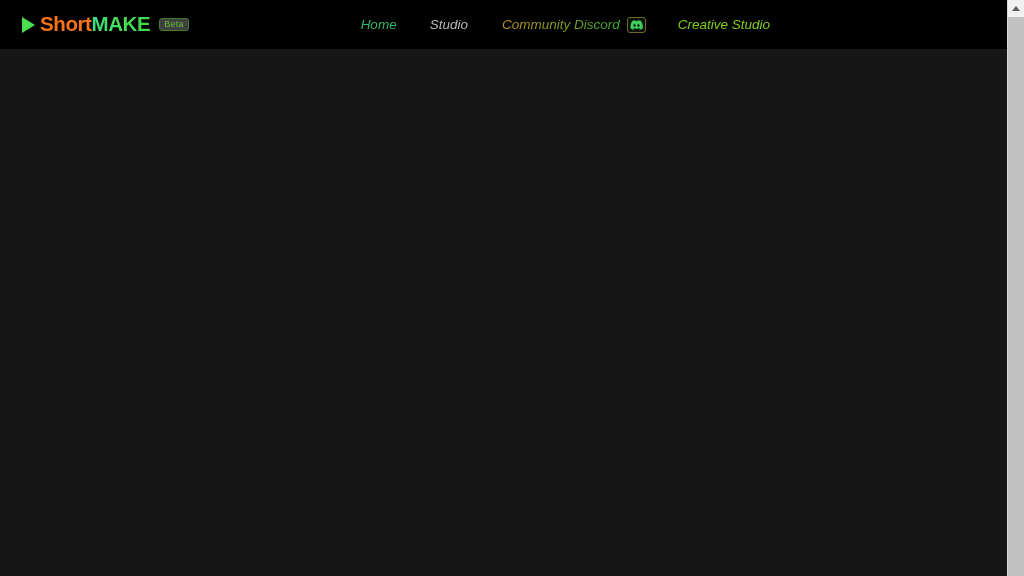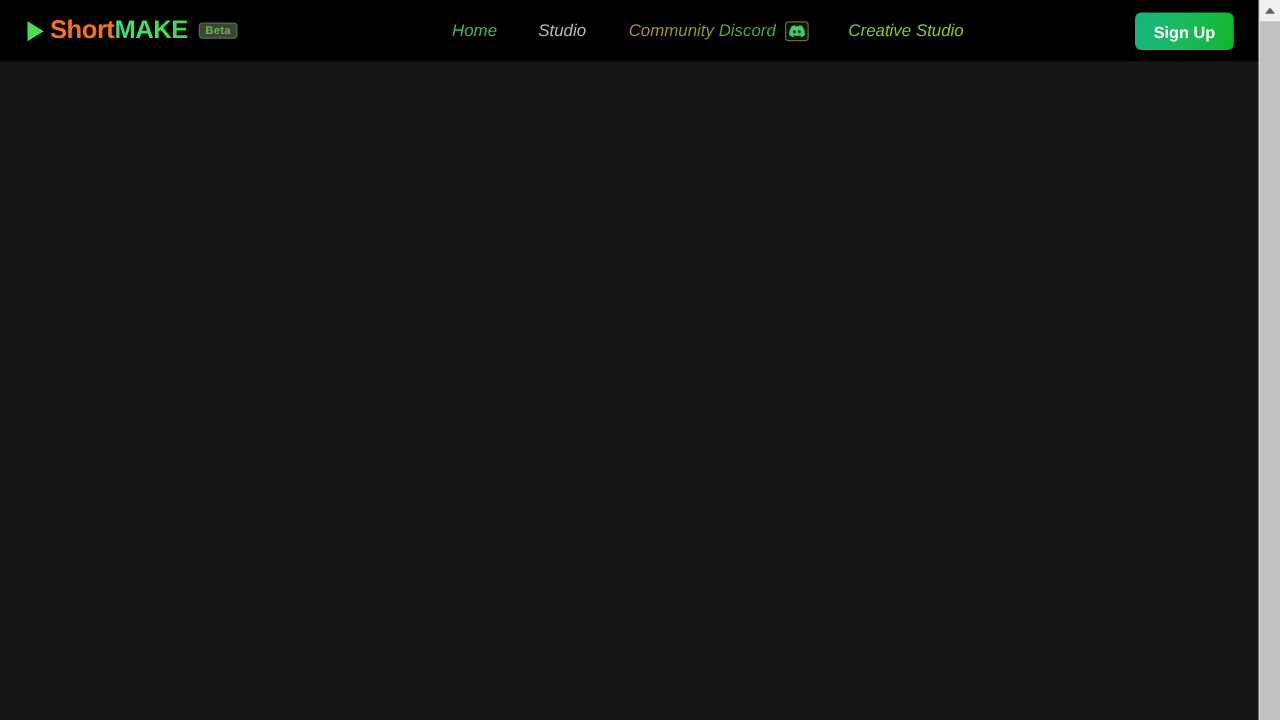--- a/index.html
+++ b/index.html
@@ -73,21 +73,21 @@
     -webkit-background-clip: text;
     background-clip: text;
     color: transparent;
   }
   .beta-badge {
     margin-left: 4px;
     border: 1px solid #3f7d2c;
     border-radius: 3px;
     color: #5fbf3a;
     font-size: 9px;
-    font-weight: bold;
+    font-weight: normal;
     padding: 1px 4px 1px 4px;
     line-height: 1.1;
     letter-spacing: 0.2px;
     background: #404040;
     text-align: right;
   }
 
   
   .main-nav {
     display: flex;
@@ -233,21 +233,20 @@
           <span class="discord-badge">
             <svg width="13" height="10" viewBox="0 0 24 18" aria-hidden="true">
               <path fill="#3fcf5f" d="M20.3 1.6A19 19 0 0 0 15.6.2a13 13 0 0 0-.6 1.3 17.6 17.6 0 0 0-5.3 0A13 13 0 0 0 9 .2 19 19 0 0 0 4.3 1.6C1.3 6.1.5 10.5.9 14.8a19.2 19.2 0 0 0 5.8 2.9l1.2-1.9a12.4 12.4 0 0 1-2-1l.5-.3a13.7 13.7 0 0 0 11.8 0l.5.3a12.4 12.4 0 0 1-2 1l1.2 1.9a19.1 19.1 0 0 0 5.8-2.9c.5-5-.8-9.3-3.4-13.2zM8.4 12.2c-1.1 0-2.1-1-2.1-2.3s1-2.3 2.1-2.3 2.1 1 2.1 2.3-1 2.3-2.1 2.3zm7.2 0c-1.1 0-2.1-1-2.1-2.3s.9-2.3 2.1-2.3 2.1 1 2.1 2.3-1 2.3-2.1 2.3z"></path>
             </svg>
           </span>
         </span>
 
         <a class="nav-link nav-studio">Creative Studio</a>
       </nav>
 
-      <button class="signup-button">Sign Up</button>
     </header>
 
     <main class="page-body"></main>
   </div>
 
   <div class="scrollbar">
     <div class="scroll-btn">
       <span class="scroll-arrow-up"></span>
     </div>
     <div class="scroll-track">

